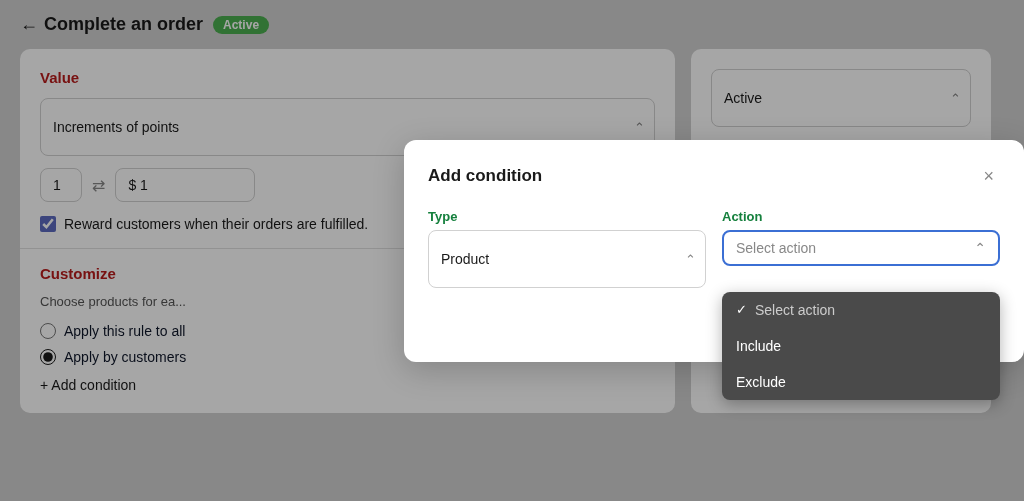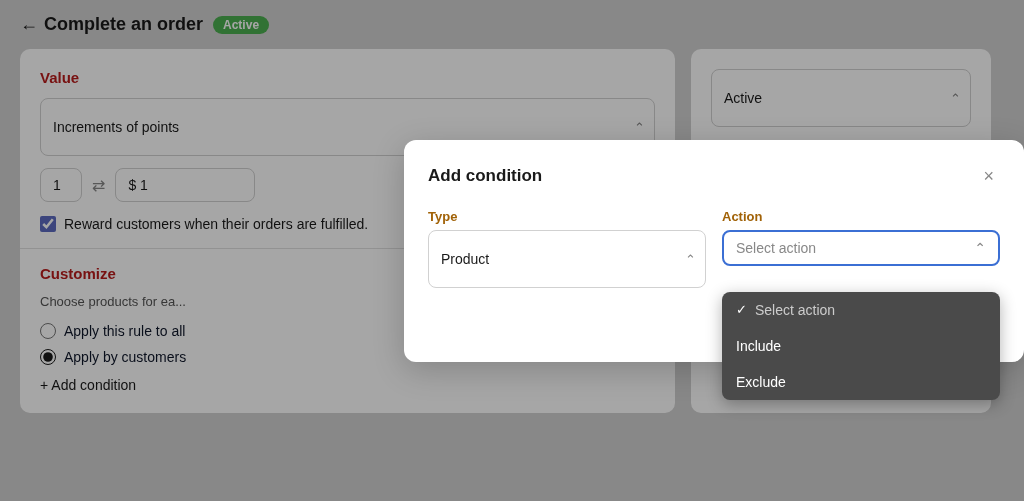--- a/index.html
+++ b/index.html
@@ -255,21 +255,21 @@
     }
 
     .field-group {
       display: flex;
       flex-direction: column;
       gap: 6px;
     }
     .field-label {
       font-size: 13px;
       font-weight: 600;
-      color: #a16207;
+      color: #15803d;
     }
 
     .type-field { flex: 1; }
     .action-field { flex: 1; position: relative; }
 
     .action-input-box {
       border: 2px solid #3b6fd4;
       border-radius: 8px;
       padding: 8px 12px;
       font-size: 14px;

